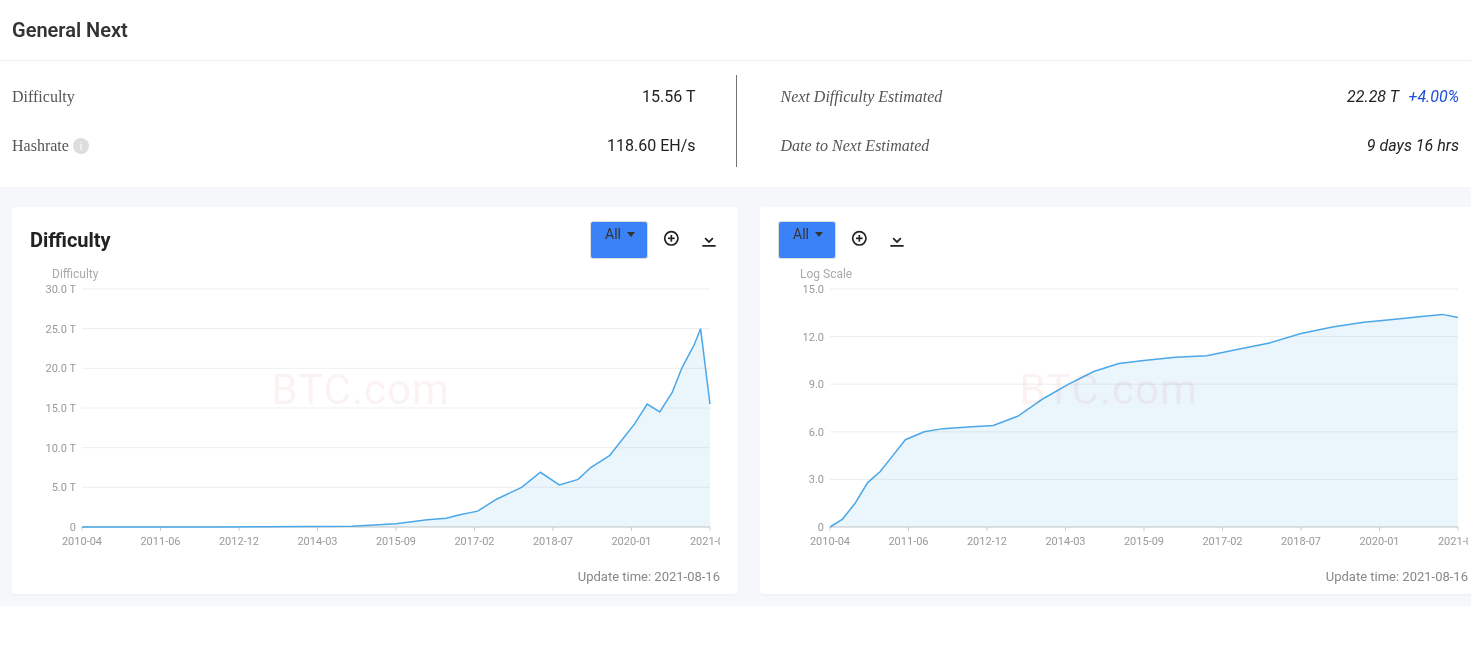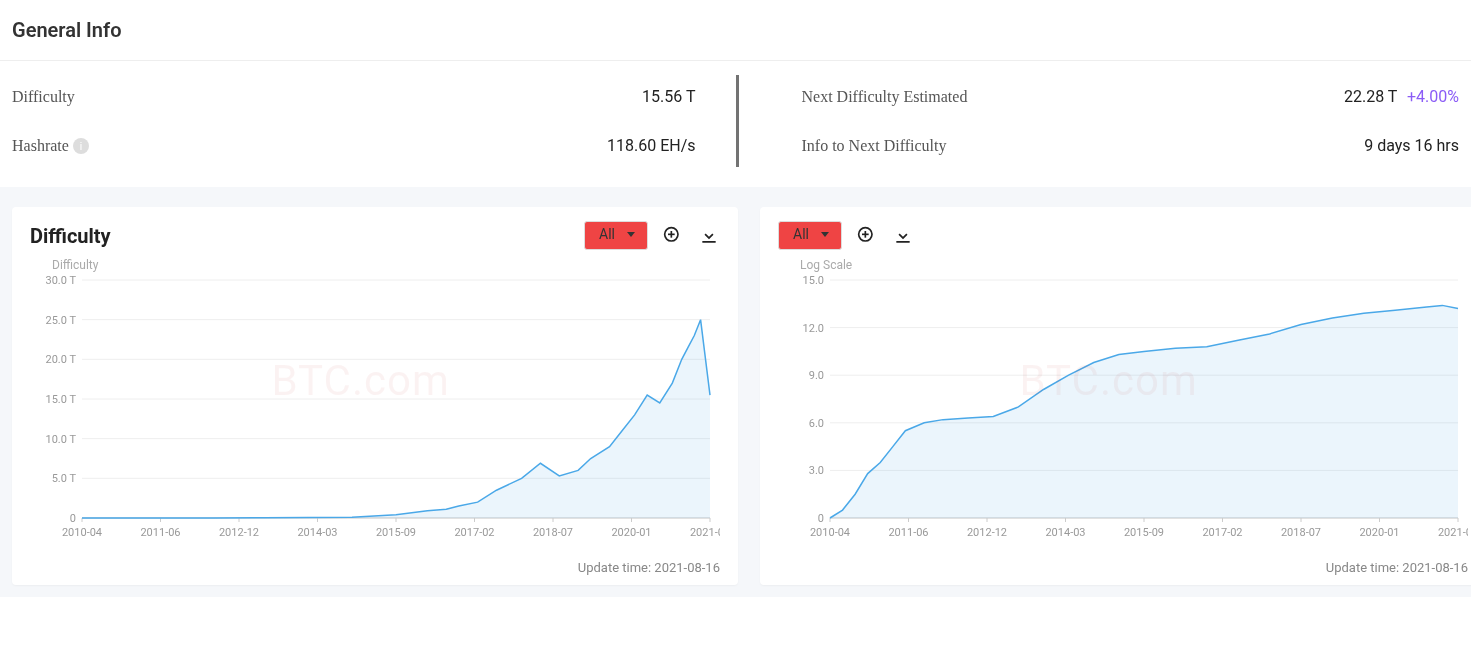--- a/index.html
+++ b/index.html
@@ -23,23 +23,24 @@
     padding: 0 12px 20px 12px;
   }
   .info-col {
     width: 50%;
     display: flex;
     flex-direction: column;
     gap: 30px;
     padding: 12px 40px 12px 0;
   }
   .info-col + .info-col {
-    border-left: 3px solid #737373;
-    padding-left: 63px;
+    border-left: 1px solid #737373;
+    padding-left: 44px;
     padding-right: 0;
+    font-style: italic;
   }
   .info-item {
     display: flex;
     justify-content: space-between;
     align-items: center;
     font-size: 16px;
   }
   .info-label {
     color: #555;
     font-family: Georgia, "Times New Roman", serif;
@@ -52,21 +53,21 @@
     width:16px; height:16px;
     border-radius:50%;
     background:#ddd;
     color:#fff;
     font-size:11px;
     line-height:16px;
     text-align:center;
     font-family: sans-serif;
   }
   .info-value { color: #222; }
-  .delta-pos { color: #8b5cf6; margin-left: 6px; }
+  .delta-pos { color: #1d4ed8; margin-left: 6px; }
   .charts-wrap {
     background: #f5f7fa;
     padding: 20px 12px 12px 12px;
     display: flex;
     gap: 22px;
   }
   .chart-card {
     background: #fff;
     border-radius: 4px;
     flex: 1 1 0;
@@ -86,27 +87,27 @@
     color: #222;
   }
   .chart-tools {
     display:flex;
     align-items:center;
     gap: 14px;
   }
   .range-btn {
     border:1px solid #ddd;
     border-radius:3px;
-    padding: 4px 12px 7px 14px;
+    padding: 4px 12px 16px 14px;
     font-size:14px;
     color:#333;
-    background:#ef4444;
+    background:#3b82f6;
     display:flex;
     align-items:center;
-    gap:12px;
+    gap:6px;
     cursor:pointer;
   }
   .caret-down {
     width:0;height:0;
     border-left:4px solid transparent;
     border-right:4px solid transparent;
     border-top:5px solid #333;
   }
   .tool-icon {
     width:22px; height:22px;
@@ -140,21 +141,21 @@
   }
   svg.axis text { fill:#999; font-size:11px; }
   svg.axis line.grid { stroke:#eee; stroke-width:1; }
   svg.axis line.axis-line { stroke:#ccc; stroke-width:1; }
   svg.axis path.area { fill: rgba(90,170,230,0.12); stroke:none; }
   svg.axis path.line { fill:none; stroke:#4aa8e8; stroke-width:1.5; }
 </style>
 </head>
 <body>
 
-<h2 class="section-title">General Info</h2>
+<h2 class="section-title">General Next</h2>
 
 <div class="info-row">
   <div class="info-col">
     <div class="info-item">
       <span class="info-label">
         <span>Difficulty</span>
       </span>
       <span class="info-value">15.56 T</span>
     </div>
     <div class="info-item">
@@ -167,21 +168,21 @@
   </div>
   <div class="info-col">
     <div class="info-item">
       <span class="info-label">Next Difficulty Estimated</span>
       <span>
         <span class="info-value">22.28 T</span>
         <span class="delta-pos">+4.00%</span>
       </span>
     </div>
     <div class="info-item">
-      <span class="info-label">Info to Next Difficulty</span>
+      <span class="info-label">Date to Next Estimated</span>
       <span class="info-value">9 days 16 hrs</span>
     </div>
   </div>
 </div>
 
 <div class="charts-wrap">
 
   <div class="chart-card">
     <div class="chart-head">
       <div class="chart-title">Difficulty</div>

